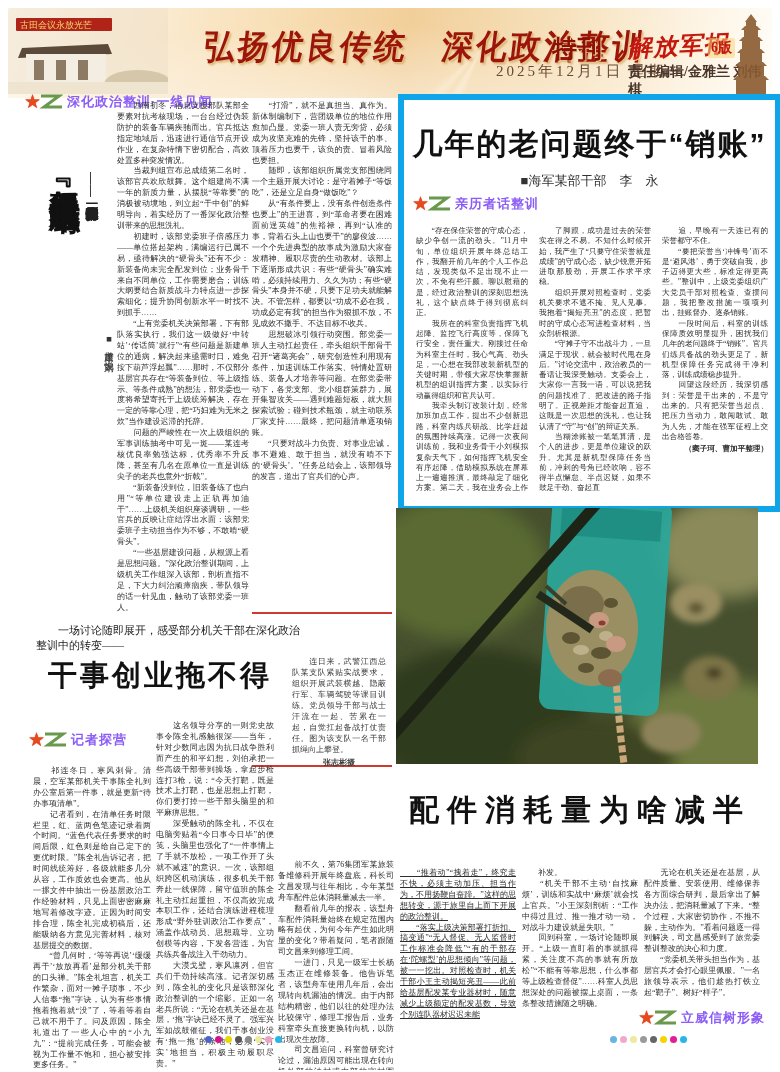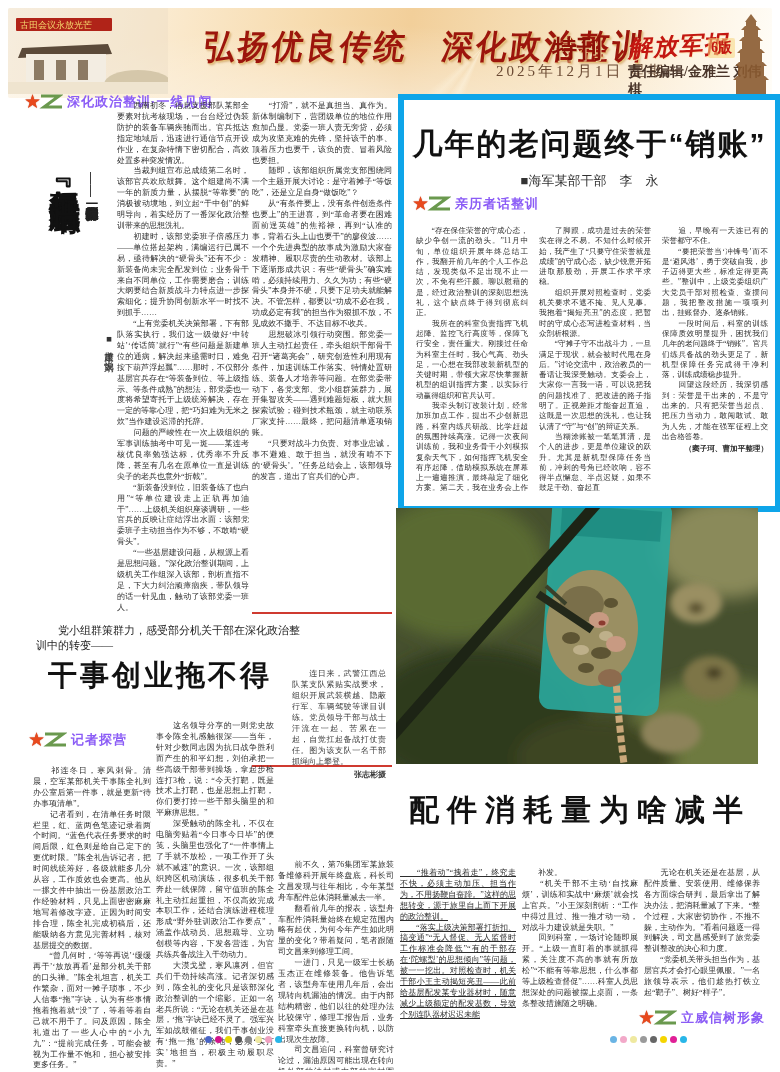--- a/index.html
+++ b/index.html
@@ -47,22 +47,22 @@
   #rb-byline{left:0;top:72px;width:100%;text-align:center;font-size:13px;color:#333;font-family:Liberation Mono, monospace;}
   #rb-tag{left:8px;top:94px;}
   .rbcol{font-size:7.6px;line-height:10.3px;}
   #rb-c1{left:12px;top:126px;width:112px;height:268px;}
   #rb-c2{left:135px;top:126px;width:112px;height:268px;}
   #rb-c3{left:258px;top:126px;width:106px;height:268px;}
   .credit-inline{display:block;text-align:right;font-weight:bold;margin-top:2px;}
   
   #photo{left:396px;top:508px;width:362px;height:256px;overflow:hidden;background:#46502e;}
   #caption-box{left:252px;top:612px;width:140px;height:151px;border-top:2px solid #cf3a30;border-bottom:2px solid #cf3a30;}
-  #caption-text{position:absolute;left:40px;top:54px;width:94px;font-size:8px;line-height:11px;text-align:justify;color:#3a3a3a;}
-  #caption-credit{display:block;text-align:right;font-weight:bold;padding-top:2px;}
+  #caption-text{position:absolute;left:40px;top:42px;width:94px;font-size:8px;line-height:11px;text-align:justify;color:#3a3a3a;}
+  #caption-credit{display:block;text-align:center;font-weight:bold;padding-top:2px;}
   
   #a3-intro{left:36px;top:623px;width:268px;font-size:11px;line-height:15px;color:#222;text-indent:2em;}
   #a3-headline{left:30px;top:656px;width:260px;text-align:center;font-family:"Liberation Sans","DejaVu Sans",sans-serif;
     font-weight:900;font-size:29px;letter-spacing:3px;color:#111;}
   #a3-byline{left:30px;top:704px;width:260px;text-align:center;font-size:9px;color:#333;}
   #a3-tag{left:28px;top:730px;}
   #a3-col1{left:33px;top:766px;width:118px;height:302px;}
   #a3-col2{left:156px;top:721px;width:118px;height:348px;}
   
   #a4-headline{left:388px;top:790px;width:384px;text-align:center;font-weight:bold;font-size:30px;
@@ -219,21 +219,21 @@
       <line x1="150" y1="78" x2="170" y2="96" stroke="#3a402a" stroke-width="4"></line>
       <ellipse cx="214" cy="170" rx="12" ry="9" fill="#8d6b4e"></ellipse>
       <ellipse cx="220" cy="136" rx="10" ry="8" fill="#c89a82"></ellipse>
     </svg>
   </div>
 
   <div id="caption-box" class="abs">
     <div id="caption-text"><span>　　连日来，武警江西总队某支队紧贴实战要求，组织开展武装横越、隐蔽行军、车辆驾驶等课目训练。党员领导干部与战士汗流在一起、苦累在一起，自觉扛起备战打仗责任。图为该支队一名干部抓绳向上攀登。</span><span id="caption-credit">张志彬摄</span></div>
   </div>
 
-  <div id="a3-intro" class="abs">党小组群策群力，感受部分机关干部在深化政治整训中的转变——</div>
+  <div id="a3-intro" class="abs">一场讨论随即展开，感受部分机关干部在深化政治整训中的转变——</div>
   <div id="a3-headline" class="abs">干事创业拖不得</div>
   <div id="a3-tag" class="abs tag">
     <span class="star">★</span>
     <svg width="24" height="16" viewBox="0 0 24 16">
       <path d="M2,2 L20,2 L5,13 L23,13" fill="none" stroke="#6a994e" stroke-width="3"></path>
     </svg>
     <span class="lbl">记者探营</span>
   </div>
   <div id="a3-col1" class="abs bodycol">　　祁连冬日，寒风刺骨。清晨，空军某部机关干事陈全礼到办公室后第一件事，就是更新“待办事项清单”。
 　　记者看到，在清单任务时限栏里，红、蓝两色笔迹记录着两个时间。“蓝色代表任务要求的时间后限，红色则是给自己定下的更优时限。”陈全礼告诉记者，把时间线统筹好，各级就能多几分从容，工作质效也会更高。他从一摞文件中抽出一份基层政治工作经验材料，只见上面密密麻麻地写着修改字迹。正因为时间安排合理，陈全礼完成初稿后，还能吸纳各方意见完善材料，核对基层提交的数据。

